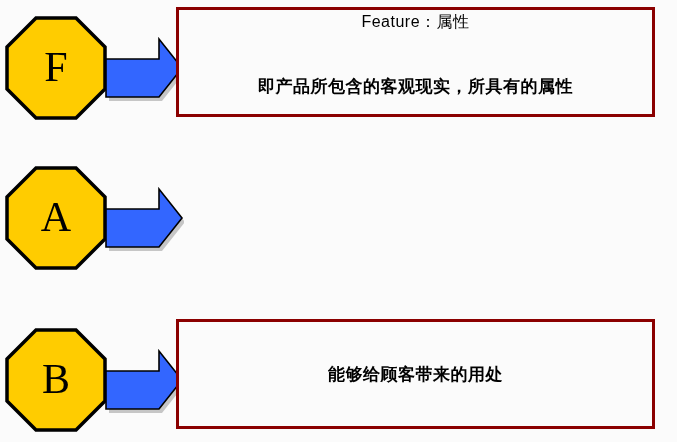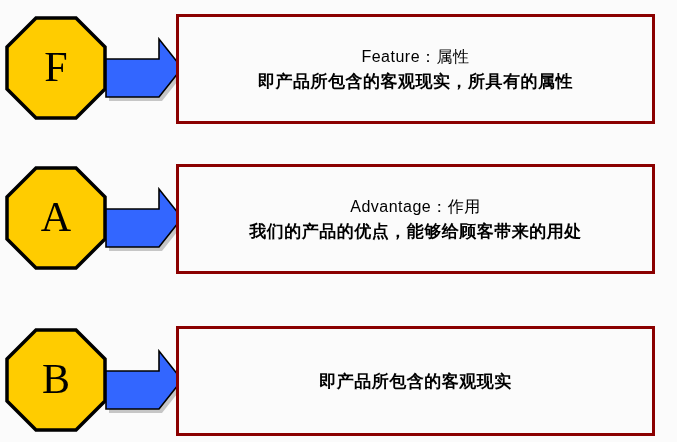--- a/index.html
+++ b/index.html
@@ -71,49 +71,50 @@
   .arrow-svg {
     display: block;
     width: 84px;
     height: 76px;
   }
 
   
   .textbox {
     position: absolute;
     left: 176px;
-    top: 14px;
+    top: 7px;
     width: 479px;
     height: 110px;
     border: 3px solid #8b0000;
     background: #fbfbfb;
     box-sizing: border-box;
     display: flex;
     flex-direction: column;
     align-items: center;
-    justify-content: center;
+    justify-content: flex-start;
   }
   .textbox .line {
     display: block;
     text-align: center;
     color: #000000;
     white-space: nowrap;
   }
   .textbox .line-title {
     font-family: "Liberation Sans", "DejaVu Sans", sans-serif;
     font-size: 16px;
     line-height: 24px;
     letter-spacing: 0.5px;
   }
   .textbox .line-desc {
     font-family: "Liberation Sans", "DejaVu Sans", sans-serif;
     font-size: 17px;
     line-height: 25px;
     font-weight: bold;
     letter-spacing: 0.5px;
+    margin-top: 40px;
   }
 </style>
 </head>
 <body>
 
 <div id="diagram">
 
   <div class="row row-0">
 
     <div class="octagon-wrap">
@@ -146,42 +147,38 @@
       <div class="octagon-letter">A</div>
     </div>
 
     <div class="arrow-wrap">
       <svg class="arrow-svg" viewBox="0 0 84 76" xmlns="http://www.w3.org/2000/svg">
         <polygon points="6,29 59,29 59,9 82,38 59,67 6,67" fill="#9a9a9a" opacity="0.55" transform="translate(3,4)"></polygon>
         <polygon points="6,29 59,29 59,9 82,38 59,67 6,67" fill="#3366ff" stroke="#000000" stroke-width="1.6" stroke-linejoin="miter"></polygon>
       </svg>
     </div>
 
-    <div class="textbox">
-      <span class="line line-title">Advantage：作用</span>
-      <span class="line line-desc">我们的产品的优点，能够给顾客带来的用处</span>
-    </div>
 
   </div>
 
   <div class="row row-2">
 
     <div class="octagon-wrap">
       <svg class="octagon-svg" viewBox="0 0 102 104" xmlns="http://www.w3.org/2000/svg">
         <polygon points="31,2 71,2 100,31 100,73 71,102 31,102 2,73 2,31" fill="#ffcc00" stroke="#000000" stroke-width="3.5" stroke-linejoin="miter"></polygon>
       </svg>
       <div class="octagon-letter">B</div>
     </div>
 
     <div class="arrow-wrap">
       <svg class="arrow-svg" viewBox="0 0 84 76" xmlns="http://www.w3.org/2000/svg">
         <polygon points="6,29 59,29 59,9 82,38 59,67 6,67" fill="#9a9a9a" opacity="0.55" transform="translate(3,4)"></polygon>
         <polygon points="6,29 59,29 59,9 82,38 59,67 6,67" fill="#3366ff" stroke="#000000" stroke-width="1.6" stroke-linejoin="miter"></polygon>
       </svg>
     </div>
 
     <div class="textbox">
-      <span class="line line-desc">即产品所包含的客观现实</span>
+      <span class="line line-desc">能够给顾客带来的用处</span>
     </div>
 
   </div>
 
 </div>
 
 </body></html>

